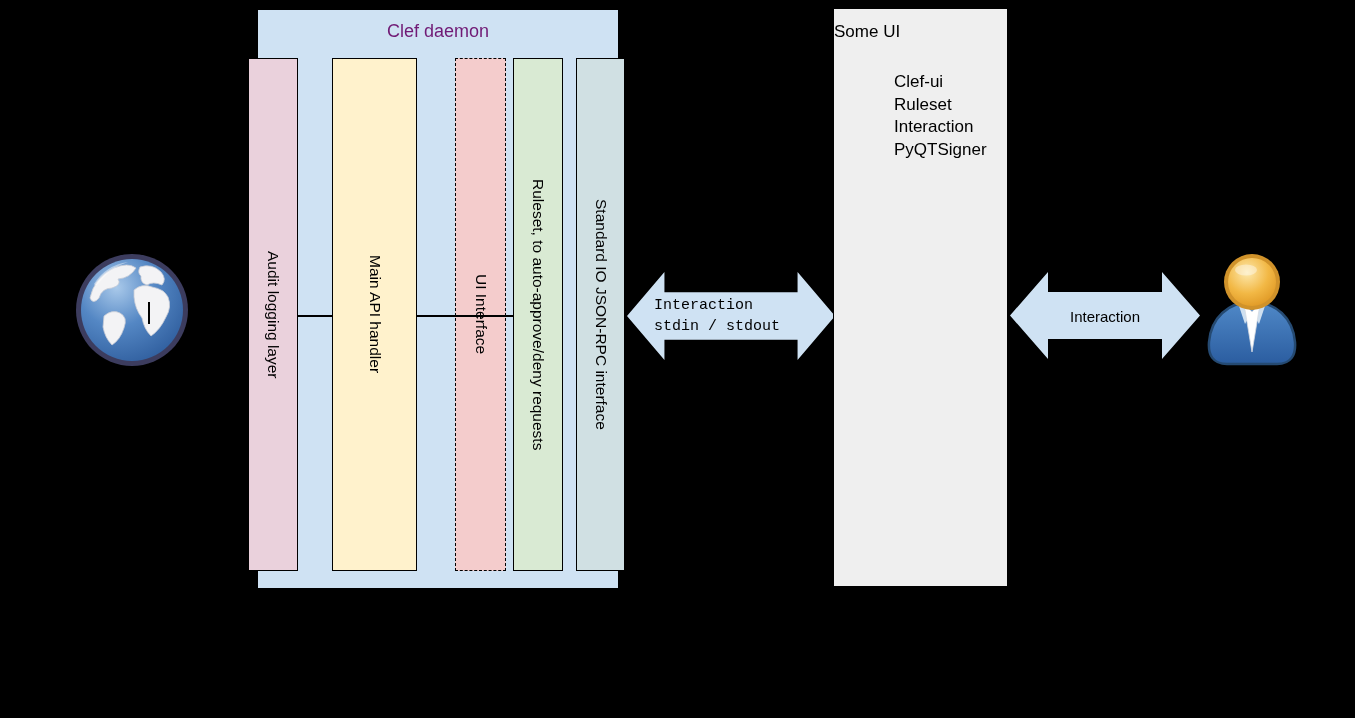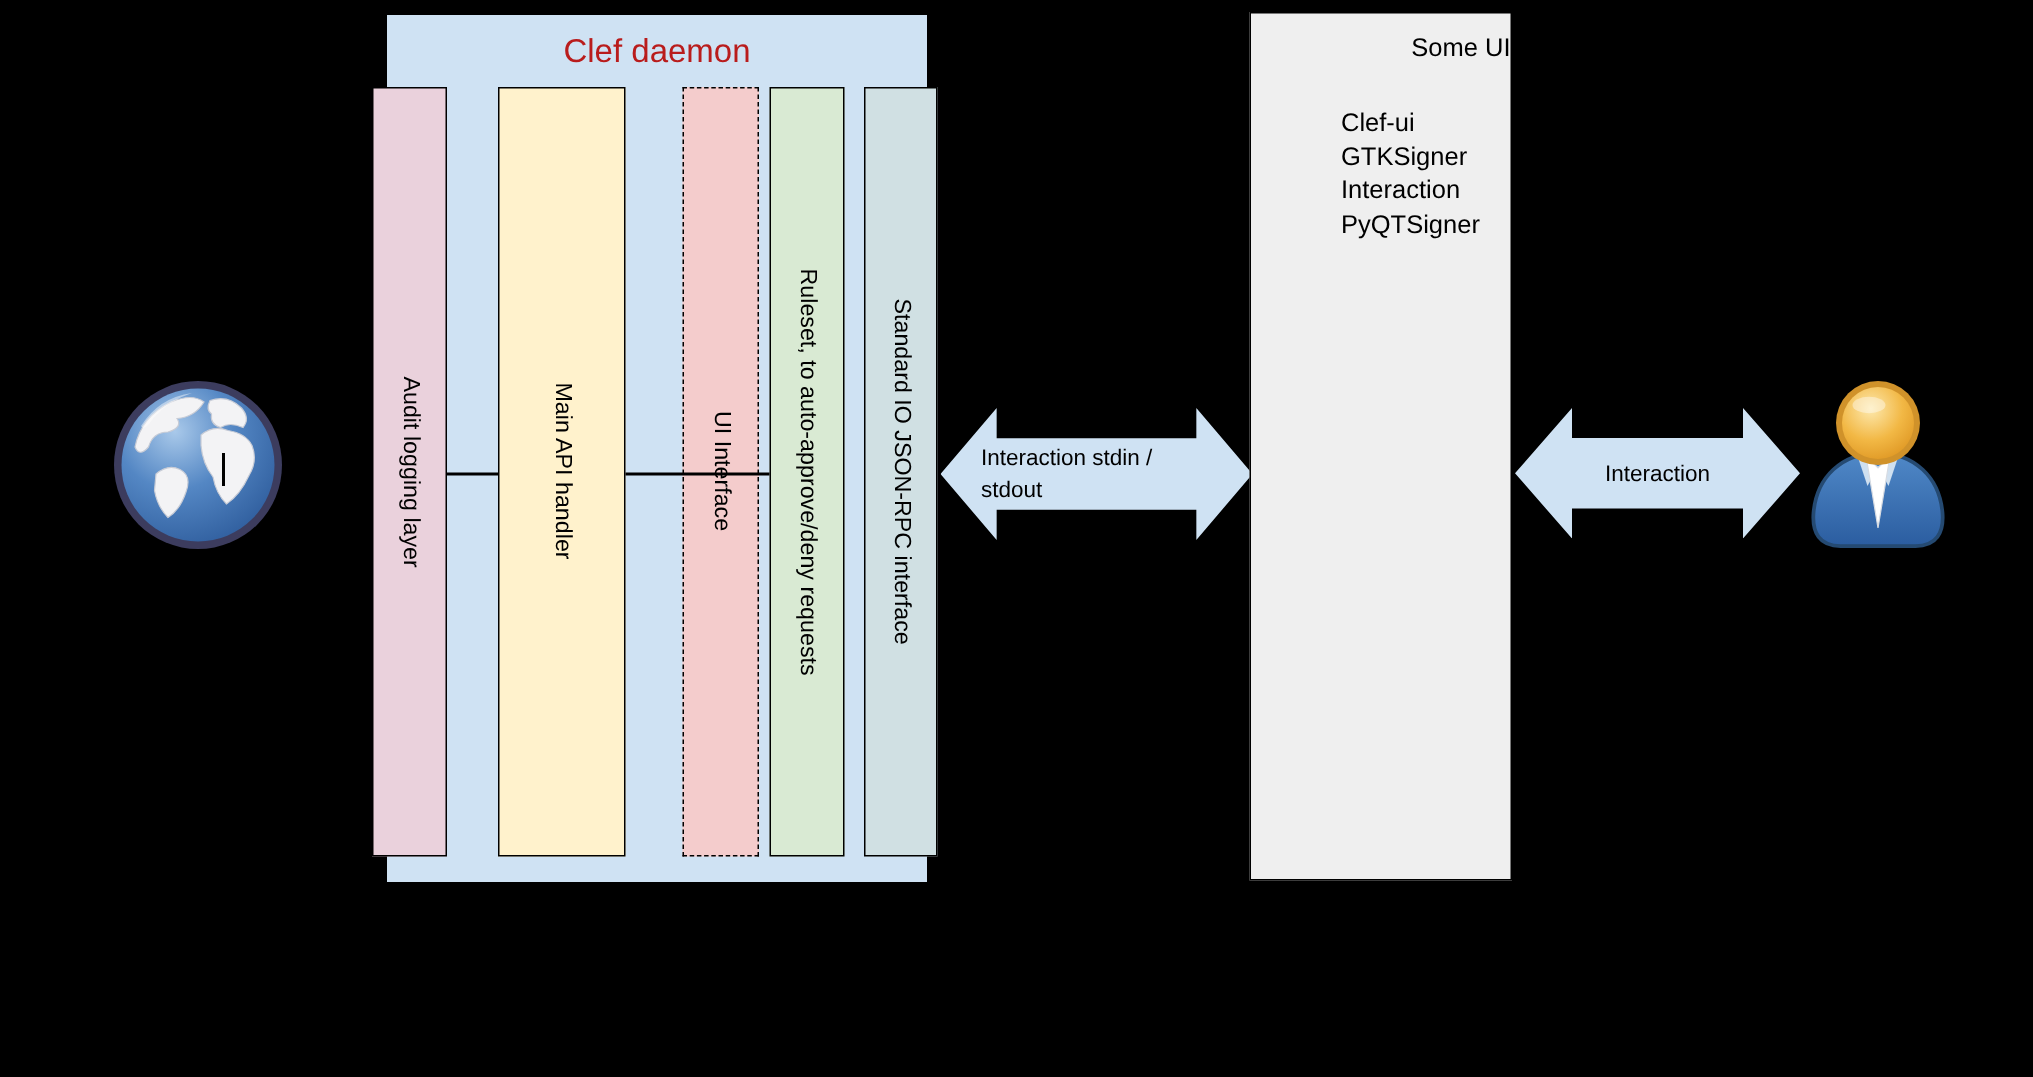--- a/index.html
+++ b/index.html
@@ -18,22 +18,22 @@
   .daemon-box {
     position: absolute;
     left: 258px; top: 10px;
     width: 360px; height: 578px;
     background: var(--daemon-box, #cfe2f3);
   }
   .daemon-title {
     position: absolute;
     left: 0; top: 11px; width: 100%;
     text-align: center;
-    font-size: 22px;
-    color: #b91c1c;
+    font-size: 18px;
+    color: #701a75;
   }
 
   
   .bar {
     position: absolute;
     top: 58px; height: 513px;
     border: 1.5px solid var(--stroke, #000);
     display: flex;
     align-items: center;
     justify-content: center;
@@ -74,35 +74,35 @@
   .arrow-right .arrow-shape {
     clip-path: polygon(0% 50%, 20% 0%, 20% 23%, 80% 23%, 80% 0%, 100% 50%,
                        80% 100%, 80% 77%, 20% 77%, 20% 100%);
   }
   .arrow-label {
     position: absolute;
     top: 50%; transform: translateY(-50%);
     font-size: 15px; line-height: 21px;
     color: #000;
   }
-  .arrow-left .arrow-label { left: 27px; width: 150px; text-align: left; }
+  .arrow-left .arrow-label { left: 27px; width: 150px; text-align: left; font-family: Liberation Mono, monospace; }
   .arrow-right .arrow-label { left: 0; width: 100%; text-align: center; }
 
   
   .someui-box {
     position: absolute;
     left: 833px; top: 8px;
     width: 175px; height: 579px;
     background: var(--someui-box, #efefef);
     border: 1.5px solid var(--stroke, #000);
   }
   .someui-title {
     position: absolute;
     left: 0; top: 13px; width: 100%;
-    text-align: right;
+    text-align: left;
     font-size: 17px;
   }
   .someui-list {
     position: absolute;
     left: 12px; top: 62px;
     font-size: 17px; line-height: 22.5px; margin-left: 48px;
   }
 
   
   .globe-svg { position: absolute; left: 74px; top: 252px; }
@@ -165,21 +165,21 @@
 
   <div class="arrow arrow-left">
     <div class="arrow-shape"></div>
     <div class="arrow-label">Interaction stdin / stdout</div>
   </div>
 
   <div class="someui-box">
     <div class="someui-title">Some UI</div>
     <div class="someui-list">
       <div>Clef-ui</div>
-      <div>GTKSigner</div>
+      <div>Ruleset</div>
       <div>Interaction</div>
       <div>PyQTSigner</div>
     </div>
   </div>
 
   <div class="arrow arrow-right">
     <div class="arrow-shape"></div>
     <div class="arrow-label">Interaction</div>
   </div>
 

